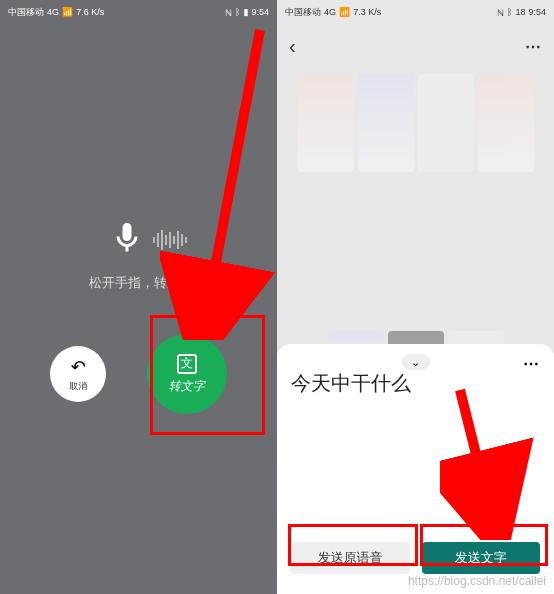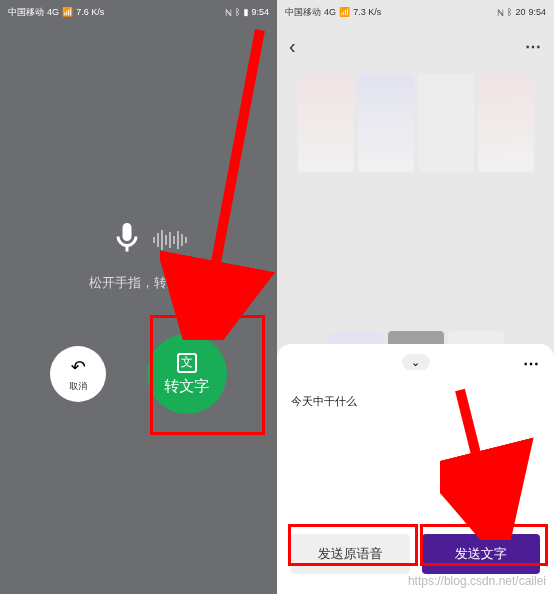--- a/index.html
+++ b/index.html
@@ -22,44 +22,44 @@
 .sound-bars { display: flex; gap: 2px; align-items: center; }
 .sound-bars span { width: 2px; background: #bbb; display: block; }
 .hint-text { color: #ddd; font-size: 13px; margin-top: 14px; }
 
 .button-row { position: absolute; bottom: 180px; left: 0; right: 0; display: flex; justify-content: space-around; align-items: center; padding: 0 30px; }
 .cancel-btn { width: 56px; height: 56px; border-radius: 50%; background: #fff; display: flex; flex-direction: column; align-items: center; justify-content: center; gap: 2px; }
 .cancel-btn .undo { font-size: 18px; }
 .cancel-btn .lbl { font-size: 9px; color: #333; }
 .convert-btn { width: 80px; height: 80px; border-radius: 50%; background: #1aad57; display: flex; flex-direction: column; align-items: center; justify-content: center; gap: 4px; color: #fff; }
 .convert-btn .sq { width: 20px; height: 20px; border: 2px solid #fff; border-radius: 3px; font-size: 12px; display: flex; align-items: center; justify-content: center; }
-.convert-btn .lbl { font-size: 15px; }
+.convert-btn .lbl { font-size: 12px; font-style: italic; }
 
 .highlight-box-1 { position: absolute; border: 3px solid red; top: 315px; left: 150px; width: 115px; height: 120px; pointer-events: none; }
 .highlight-box-2 { position: absolute; border: 3px solid red; bottom: 28px; left: 288px; width: 130px; height: 42px; pointer-events: none; }
 .highlight-box-3 { position: absolute; border: 3px solid red; bottom: 28px; left: 420px; width: 128px; height: 42px; pointer-events: none; }
 
 .arrow1 { position: absolute; top: 20px; left: 160px; pointer-events: none; }
 .arrow2 { position: absolute; top: 380px; left: 440px; pointer-events: none; }
 
 .chat-bg { position: absolute; top: 64px; left: 0; right: 0; bottom: 0; opacity: 0.4; display: flex; flex-wrap: wrap; gap: 4px; padding: 10px; justify-content: center; }
 .chat-thumb { width: 56px; height: 98px; background: #f5f5f5; border-radius: 4px; }
 .chat-thumb.c1 { background: linear-gradient(#fdd, #fff); }
 .chat-thumb.c2 { background: linear-gradient(#ddf, #fff); }
 .chat-thumb.c3 { background: #333; }
 
 .sheet { position: absolute; bottom: 0; left: 0; right: 0; height: 250px; background: #fff; border-radius: 14px 14px 0 0; padding: 10px 14px 20px; display: flex; flex-direction: column; }
 .sheet-handle { display: flex; justify-content: space-between; align-items: center; padding: 0 4px; }
 .handle-center { width: 28px; height: 16px; border-radius: 10px; background: #efefef; display: flex; align-items: center; justify-content: center; margin: 0 auto; font-size: 11px; }
 .sheet-dots { position: absolute; right: 14px; top: 10px; font-weight: bold; letter-spacing: 1px; }
-.transcription { margin-top: 24px; font-size: 11px; color: #222; }
+.transcription { font-size: 20px; color: #222; }
 .sheet-buttons { margin-top: auto; display: flex; gap: 12px; }
-.sheet-btn { flex: 1; height: 40px; border-radius: 4px; display: flex; align-items: center; justify-content: center; font-size: 13px; font-family: Liberation Serif, serif; }
+.sheet-btn { flex: 1; height: 32px; border-radius: 4px; display: flex; align-items: center; justify-content: center; font-size: 13px; font-family: Liberation Serif, serif; }
 .btn-voice { background: #efefef; color: #333; }
-.btn-text { background: #4c1d95; color: #fff; }
+.btn-text { background: #0f766e; color: #fff; }
 
 .watermark { position: absolute; bottom: 6px; right: 8px; font-size: 12px; color: rgba(120,120,120,.5); pointer-events: none; margin-left: 12px; }
 </style>
 </head>
 <body>
 
 <div class="screen left-screen">
   <div class="status-bar">
     <div class="status-left">
       <span>中国移动</span>
@@ -113,21 +113,21 @@
   <div class="status-bar">
     <div class="status-left">
       <span>中国移动</span>
       <span>4G</span>
       <span>📶</span>
       <span>7.3 K/s</span>
     </div>
     <div class="status-right">
       <span>ℕ</span>
       <span>ᛒ</span>
-      <span>20</span>
+      <span>18</span>
       <span>9:54</span>
     </div>
   </div>
 
   <div class="nav-bar">
     <span class="back-chevron">‹</span>
     <span class="dots">⋯</span>
   </div>
 
   <div class="chat-bg">

